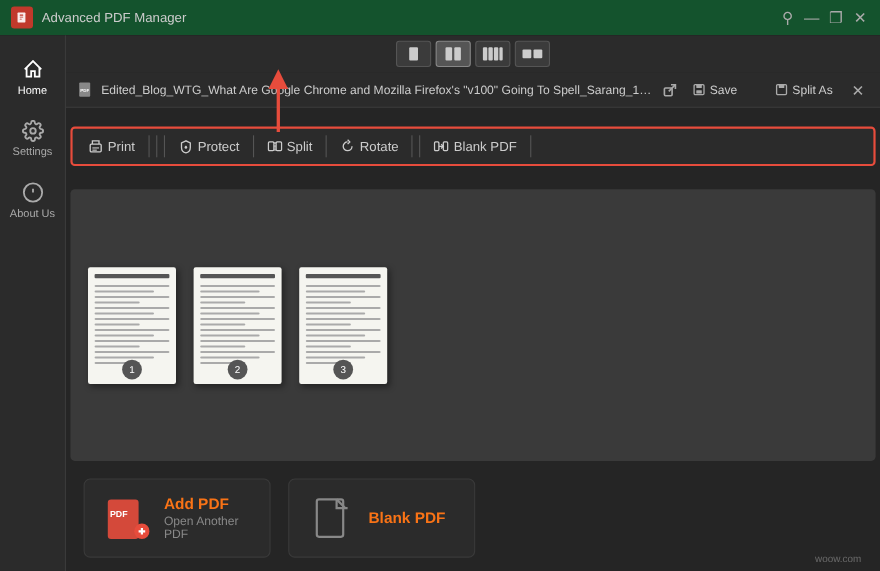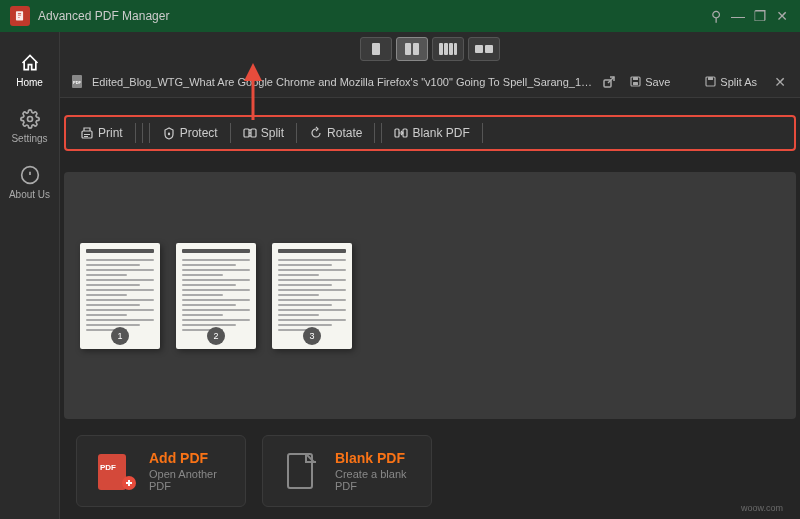--- a/index.html
+++ b/index.html
@@ -604,21 +604,20 @@
       <div class="bottom-card">
         <div class="card-icon">
           <svg width="32" height="38" viewBox="0 0 32 38" fill="none">
             <rect x="2" y="2" width="24" height="34" rx="2" stroke="#888" stroke-width="2" fill="transparent"></rect>
             <path d="M20 2v8h10" stroke="#888" stroke-width="2" fill="none"></path>
             <path d="M20 2L28 10" stroke="#888" stroke-width="2"></path>
           </svg>
         </div>
         <div class="card-text">
           <div class="card-title">Blank PDF</div>
-          <div class="card-subtitle">Create a blank PDF</div>
         </div>
       </div>
     </div>
 
   </div>
 </div>
 
 <div class="watermark">woow.com</div>
 
 </body></html>

